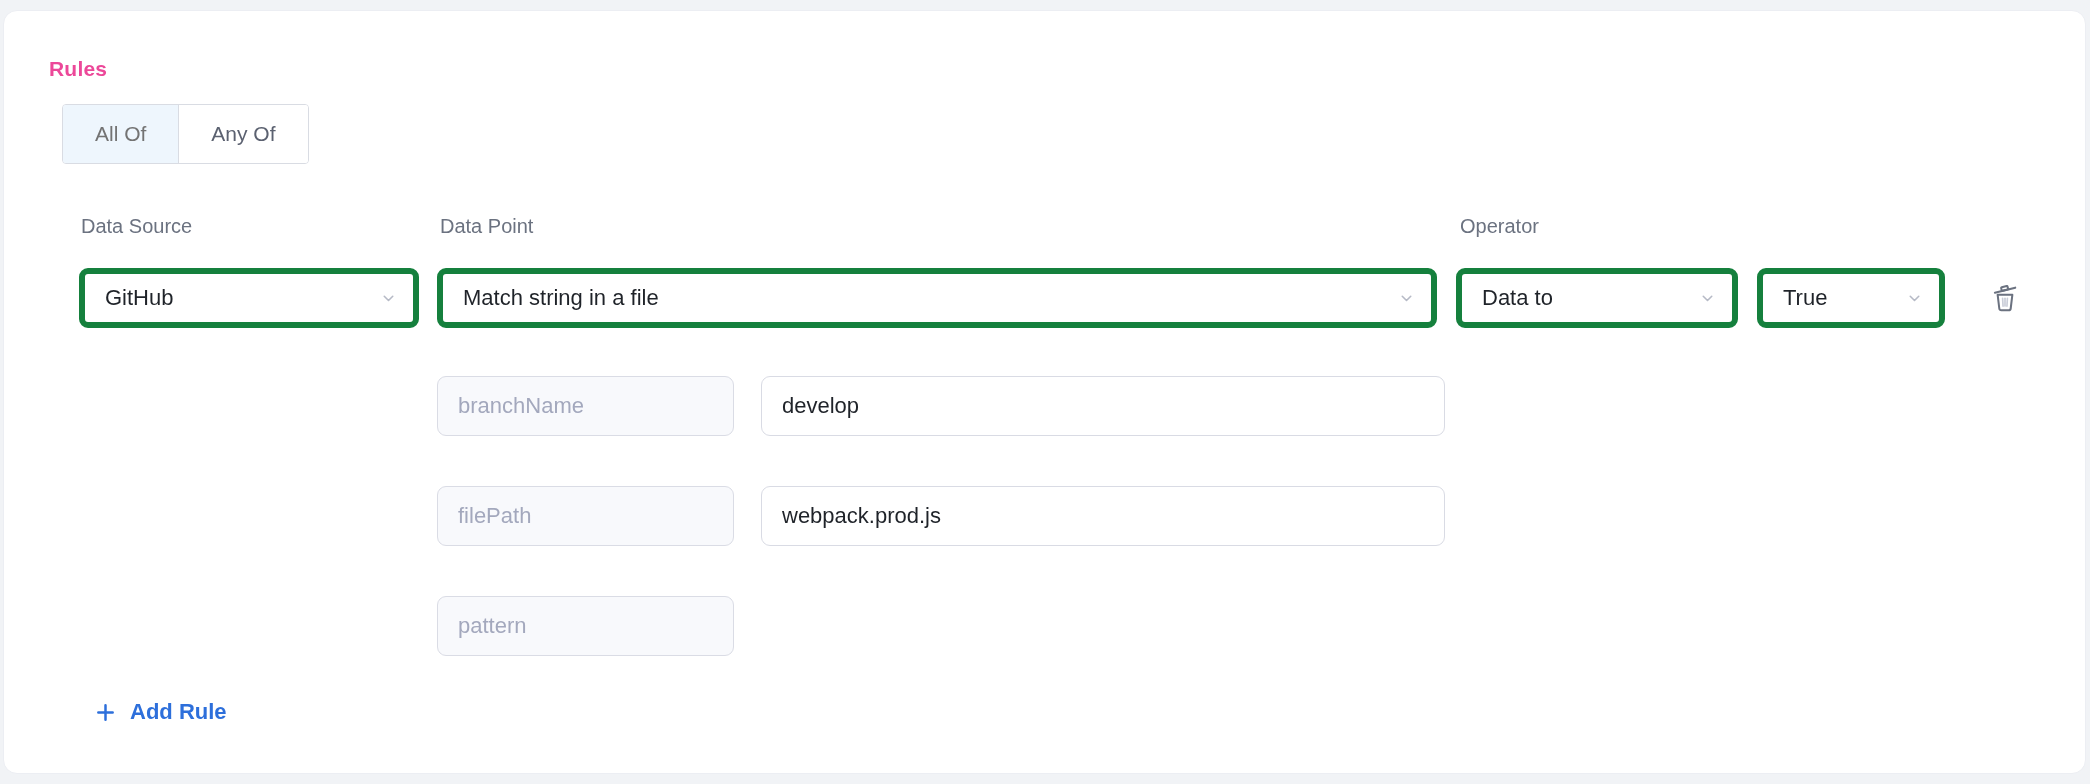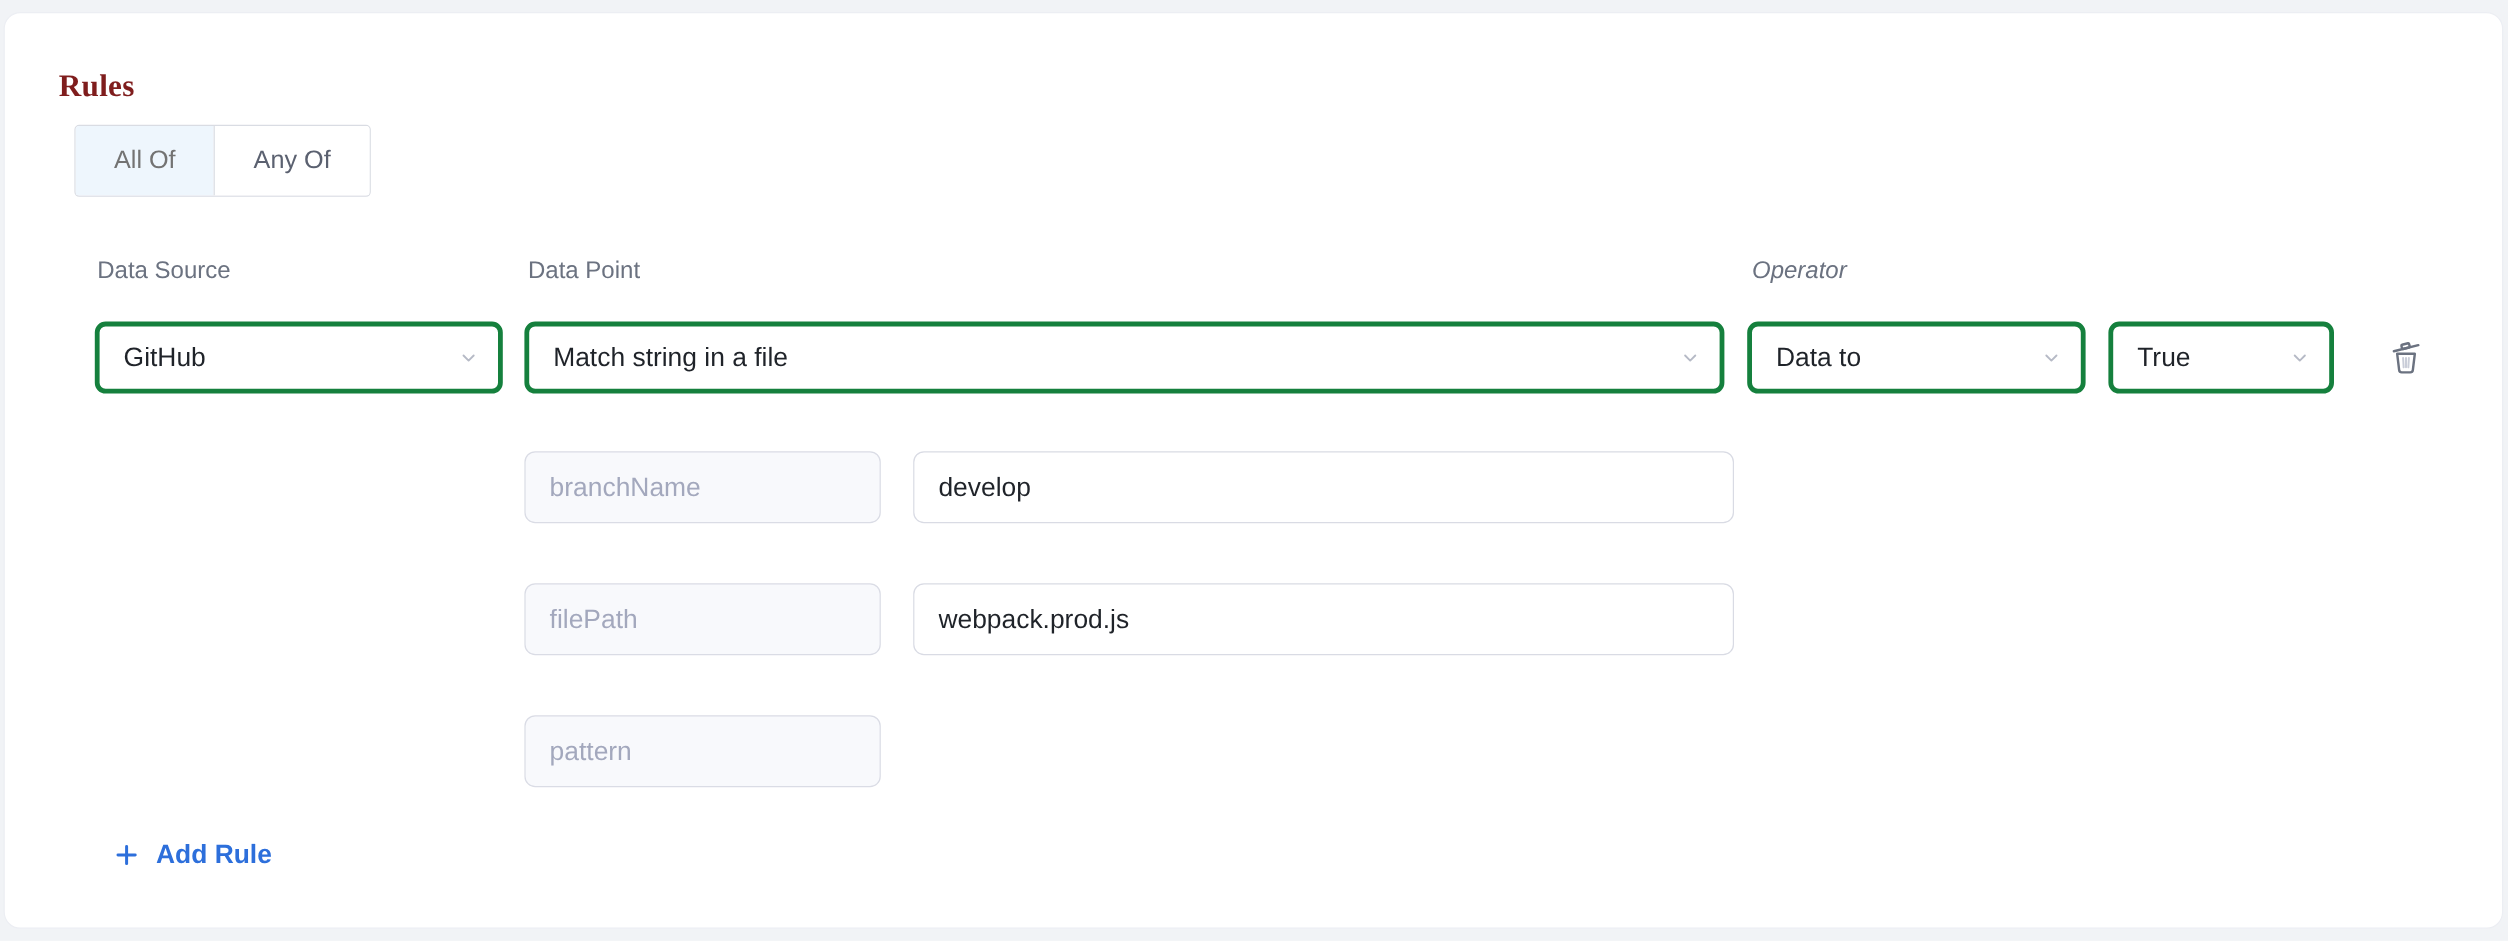--- a/index.html
+++ b/index.html
@@ -15,23 +15,22 @@
     position: relative;
     margin: 10px 4px 0 3px;
     width: 2083px; height: 764px;
     background: #ffffff;
     border: 1px solid #eceef3;
     border-radius: 14px;
   }
 
   .rules-title {
     position: absolute; left: 45px; top: 46px;
-    font-size: 26px; font-weight: 700; color: #7f1d1d;
+    font-size: 21px; font-weight: 700; color: #ec4899;
     letter-spacing: 0.2px;
-    font-family: Liberation Serif, serif;
   }
 
   
   .toggle-group {
     position: absolute; left: 58px; top: 93px;
     display: flex;
     border: 1px solid #d9dce3; border-radius: 4px;
     overflow: hidden; background: #fff;
   }
   .toggle-btn {
@@ -44,26 +43,26 @@
   .toggle-btn + .toggle-btn { border-left: 1px solid #d9dce3; }
   .toggle-btn.selected { background: #eef6fd; color: #737373; }
 
   
   .col-label {
     position: absolute; top: 204px;
     font-size: 20px; color: #6b7280;
   }
   .lbl-source   { left: 77px; }
   .lbl-point    { left: 436px; }
-  .lbl-operator { left: 1456px; font-style: italic; }
+  .lbl-operator { left: 1456px; }
 
   
   .select {
     position: absolute; top: 257px; height: 60px;
-    border: 4px solid #15803d; border-radius: 9px;
+    border: 6px solid #15803d; border-radius: 9px;
     background: #fff;
     display: flex; align-items: center;
     padding: 0 52px 0 20px;
     font-size: 22px; color: #1f2329;
     cursor: pointer;
   }
   .sel-source   { left: 75px;   width: 340px; }
   .sel-point    { left: 433px;  width: 1000px; }
   .sel-operator { left: 1452px; width: 282px; }
   .sel-value    { left: 1753px; width: 188px; }

